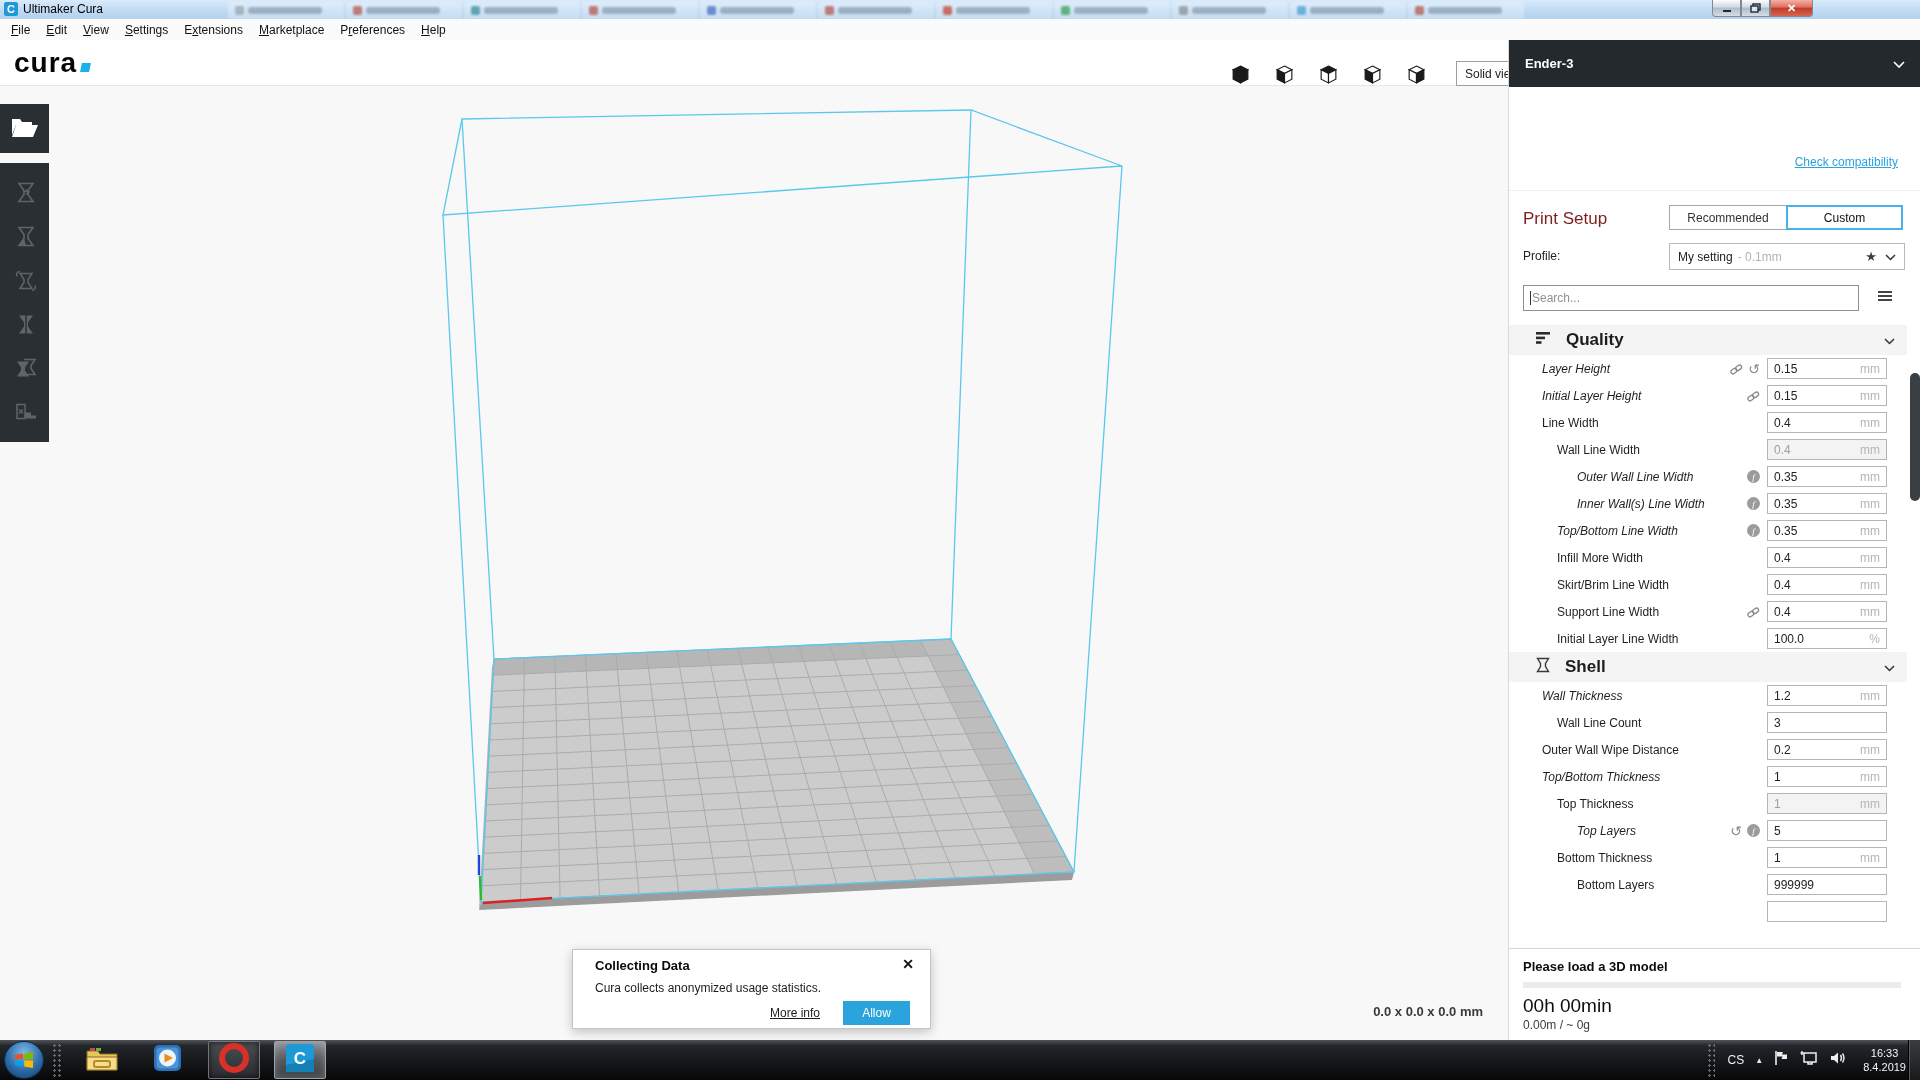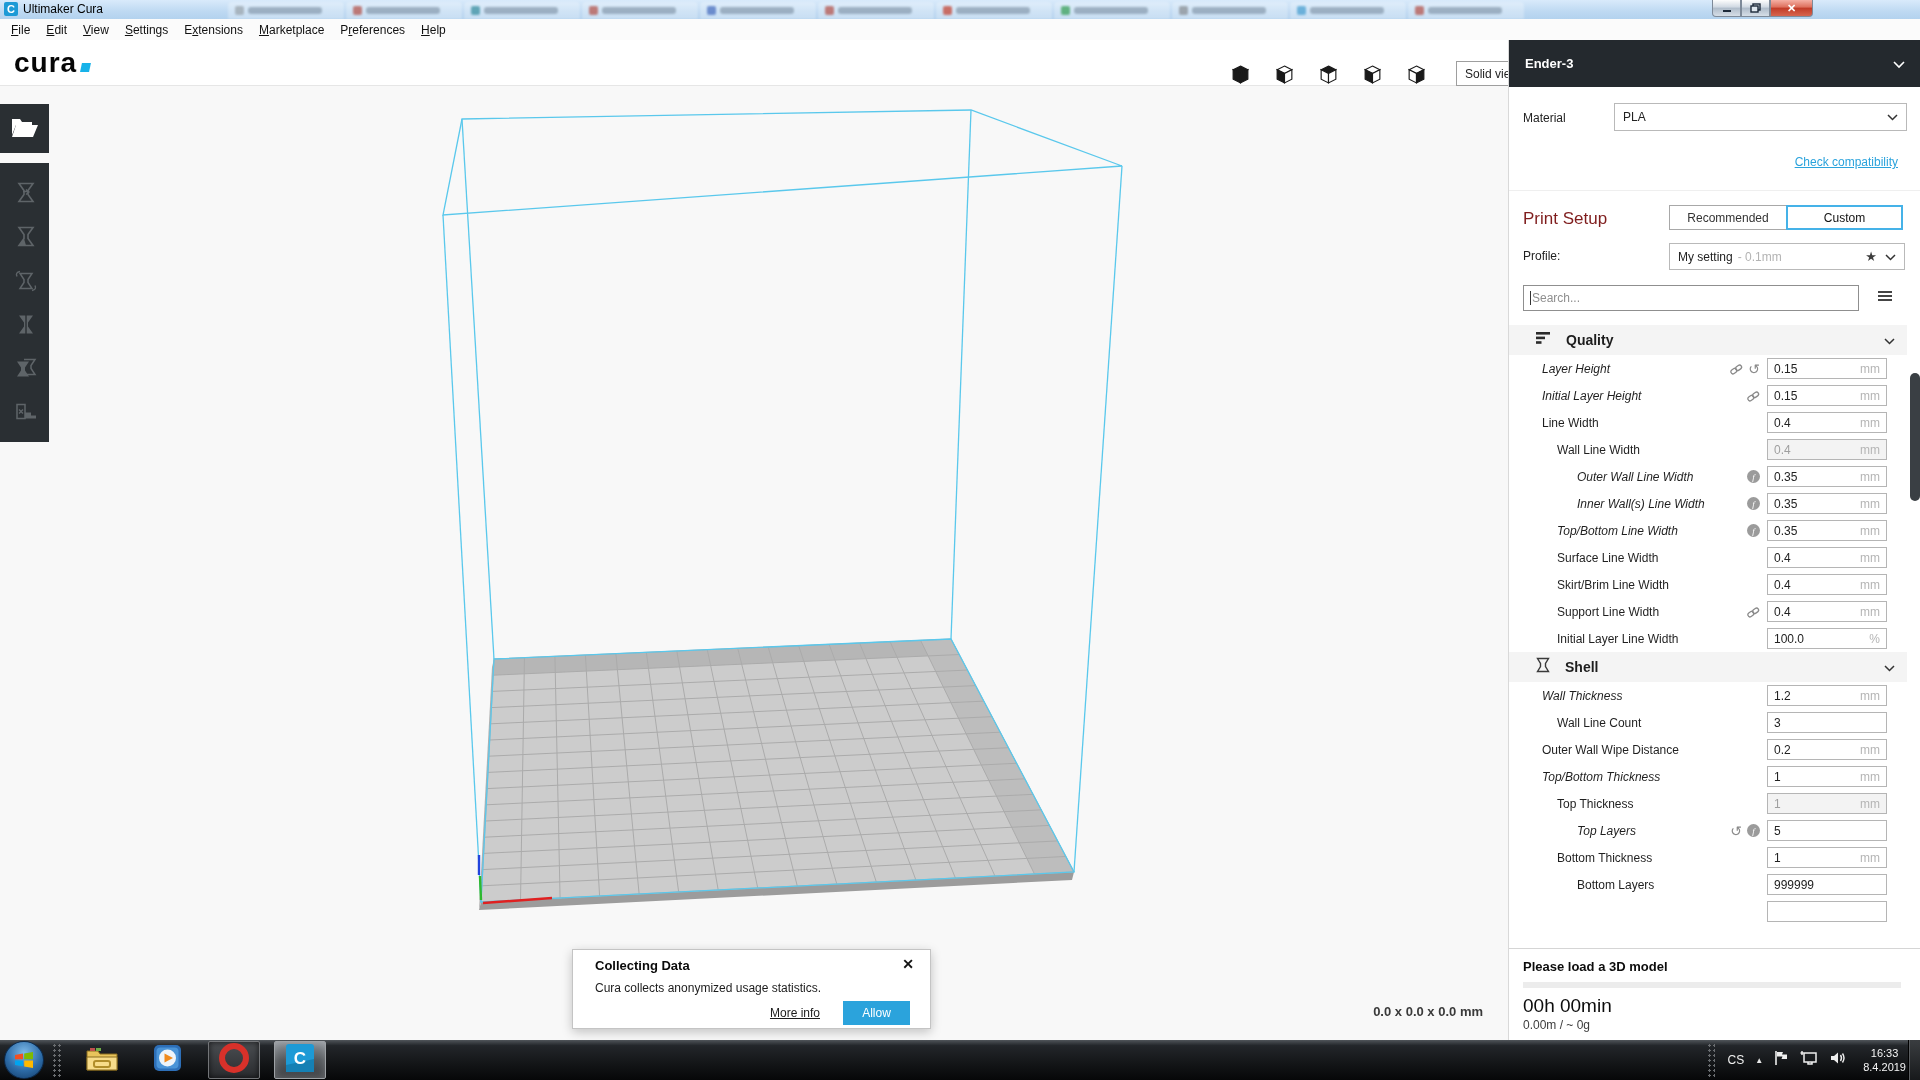--- a/index.html
+++ b/index.html
@@ -56,21 +56,21 @@
 .prof-dd{left:160px;top:52px;width:236px;height:27px}
 .prof-suffix{color:#b3b3b3;margin-left:5px}
 .star{color:#3d3d3d;font-size:13px;margin-left:auto;margin-right:8px}
 .searchwrap{position:absolute;left:14px;top:94px;width:336px;height:26px;border:1px solid #8f8f8f;background:#fff;display:flex;align-items:center;padding:8px 6px}
 .caret{width:1px;height:14px;background:#333;margin-right:1px}
 .search-ph{font-size:12px;color:#8f8f8f}
 .searchmenu{position:absolute;left:368px;top:98px}
 
 .settings{position:absolute;left:0;top:285px;width:398px;height:623px;overflow:hidden}
 .sect-header{height:30px;background:#f4f4f4;display:flex;align-items:center;padding:0 12px 0 26px;gap:14px}
-.sect-title{font-size:14px;font-weight:bold;color:#1d1d1d;flex:1}
+.sect-title{font-size:17px;font-weight:bold;color:#1d1d1d;flex:1}
 .setting-row{height:27px;display:flex;align-items:center;padding-right:20px}
 .s-label{flex:1;font-size:12px;color:#1f1f1f;white-space:nowrap;overflow:hidden}
 .ind0{padding-left:33px}.ind1{padding-left:48px}.ind2{padding-left:68px}
 .ital{font-style:italic}
 .s-icons{display:flex;align-items:center;gap:5px;margin-right:7px}
 .rev{font-size:14px;color:#8a8a8a;line-height:12px}
 .fx{width:13px;height:13px;border-radius:50%;background:#9b9b9b;color:#fff;font-size:9px;font-style:italic;display:flex;align-items:center;justify-content:center;font-family:"Liberation Serif",serif}
 .s-input{width:120px;height:21px;border:1px solid #b5b5b5;background:#fff;display:flex;align-items:center;padding:0 6px;justify-content:space-between;flex:none}
 .s-val{font-size:12px;color:#222}
 .s-unit{font-size:12px;color:#b5b5b5}
@@ -332,29 +332,20 @@
   <div class="dims">0.0 x 0.0 x 0.0 mm</div>
 </div>
 
 <div class="rightpanel">
   <div class="machine-header">
     <span class="machine-name">Ender-3</span>
     <span><svg width="12" height="8" viewBox="0 0 12 8">
           <polyline points="1,1 6,6 11,1" fill="none" stroke="#fff" stroke-width="1.6"></polyline>
         </svg></span>
   </div>
-  <div class="material-row">
-    <span class="material-label">Material</span>
-    <div class="dropdown mat-dd">
-      <span>PLA</span>
-      <span><svg width="11" height="7" viewBox="0 0 11 7">
-            <polyline points="1,1 5.5,5.5 10,1" fill="none" stroke="#333" stroke-width="1.5"></polyline>
-          </svg></span>
-    </div>
-  </div>
   <div class="linkrow"><a class="link">Check compatibility</a></div>
 
   <div class="printsetup" style="height:135px">
     <div class="ps-title">Print Setup</div>
     <div class="seg">
       <div class="segbtn rec">Recommended</div>
       <div class="segbtn cus">Custom</div>
     </div>
     <div class="profile-label">Profile:</div>
     <div class="dropdown prof-dd">
@@ -461,21 +452,21 @@
         <span class="s-label ind1 ital">Top/Bottom Line Width</span>
       <span class="s-icons">
           <span class="fx">f</span>
         </span>
       <span class="s-input">
         <span class="s-val">0.35</span>
           <span class="s-unit">mm</span>
         </span>
       </div>
       <div class="setting-row">
-        <span class="s-label ind1">Surface Line Width</span>
+        <span class="s-label ind1">Infill More Width</span>
       <span class="s-icons"></span>
       <span class="s-input">
         <span class="s-val">0.4</span>
           <span class="s-unit">mm</span>
         </span>
       </div>
       <div class="setting-row">
         <span class="s-label ind1">Skirt/Brim Line Width</span>
       <span class="s-icons"></span>
       <span class="s-input">

